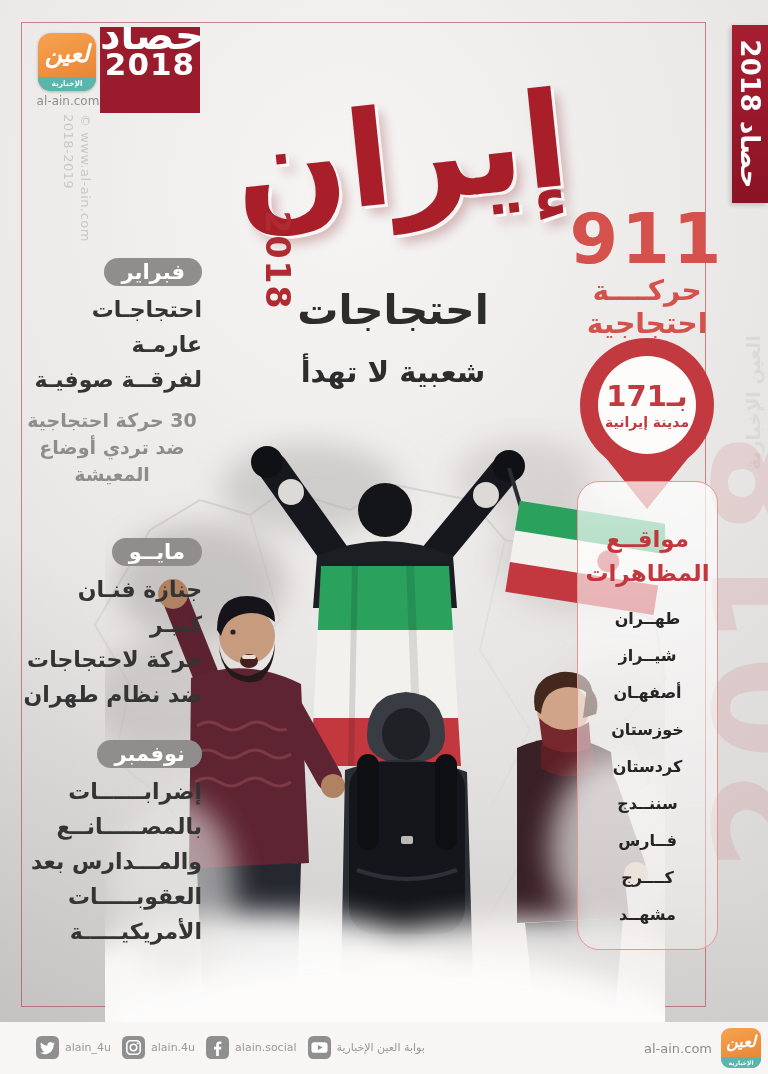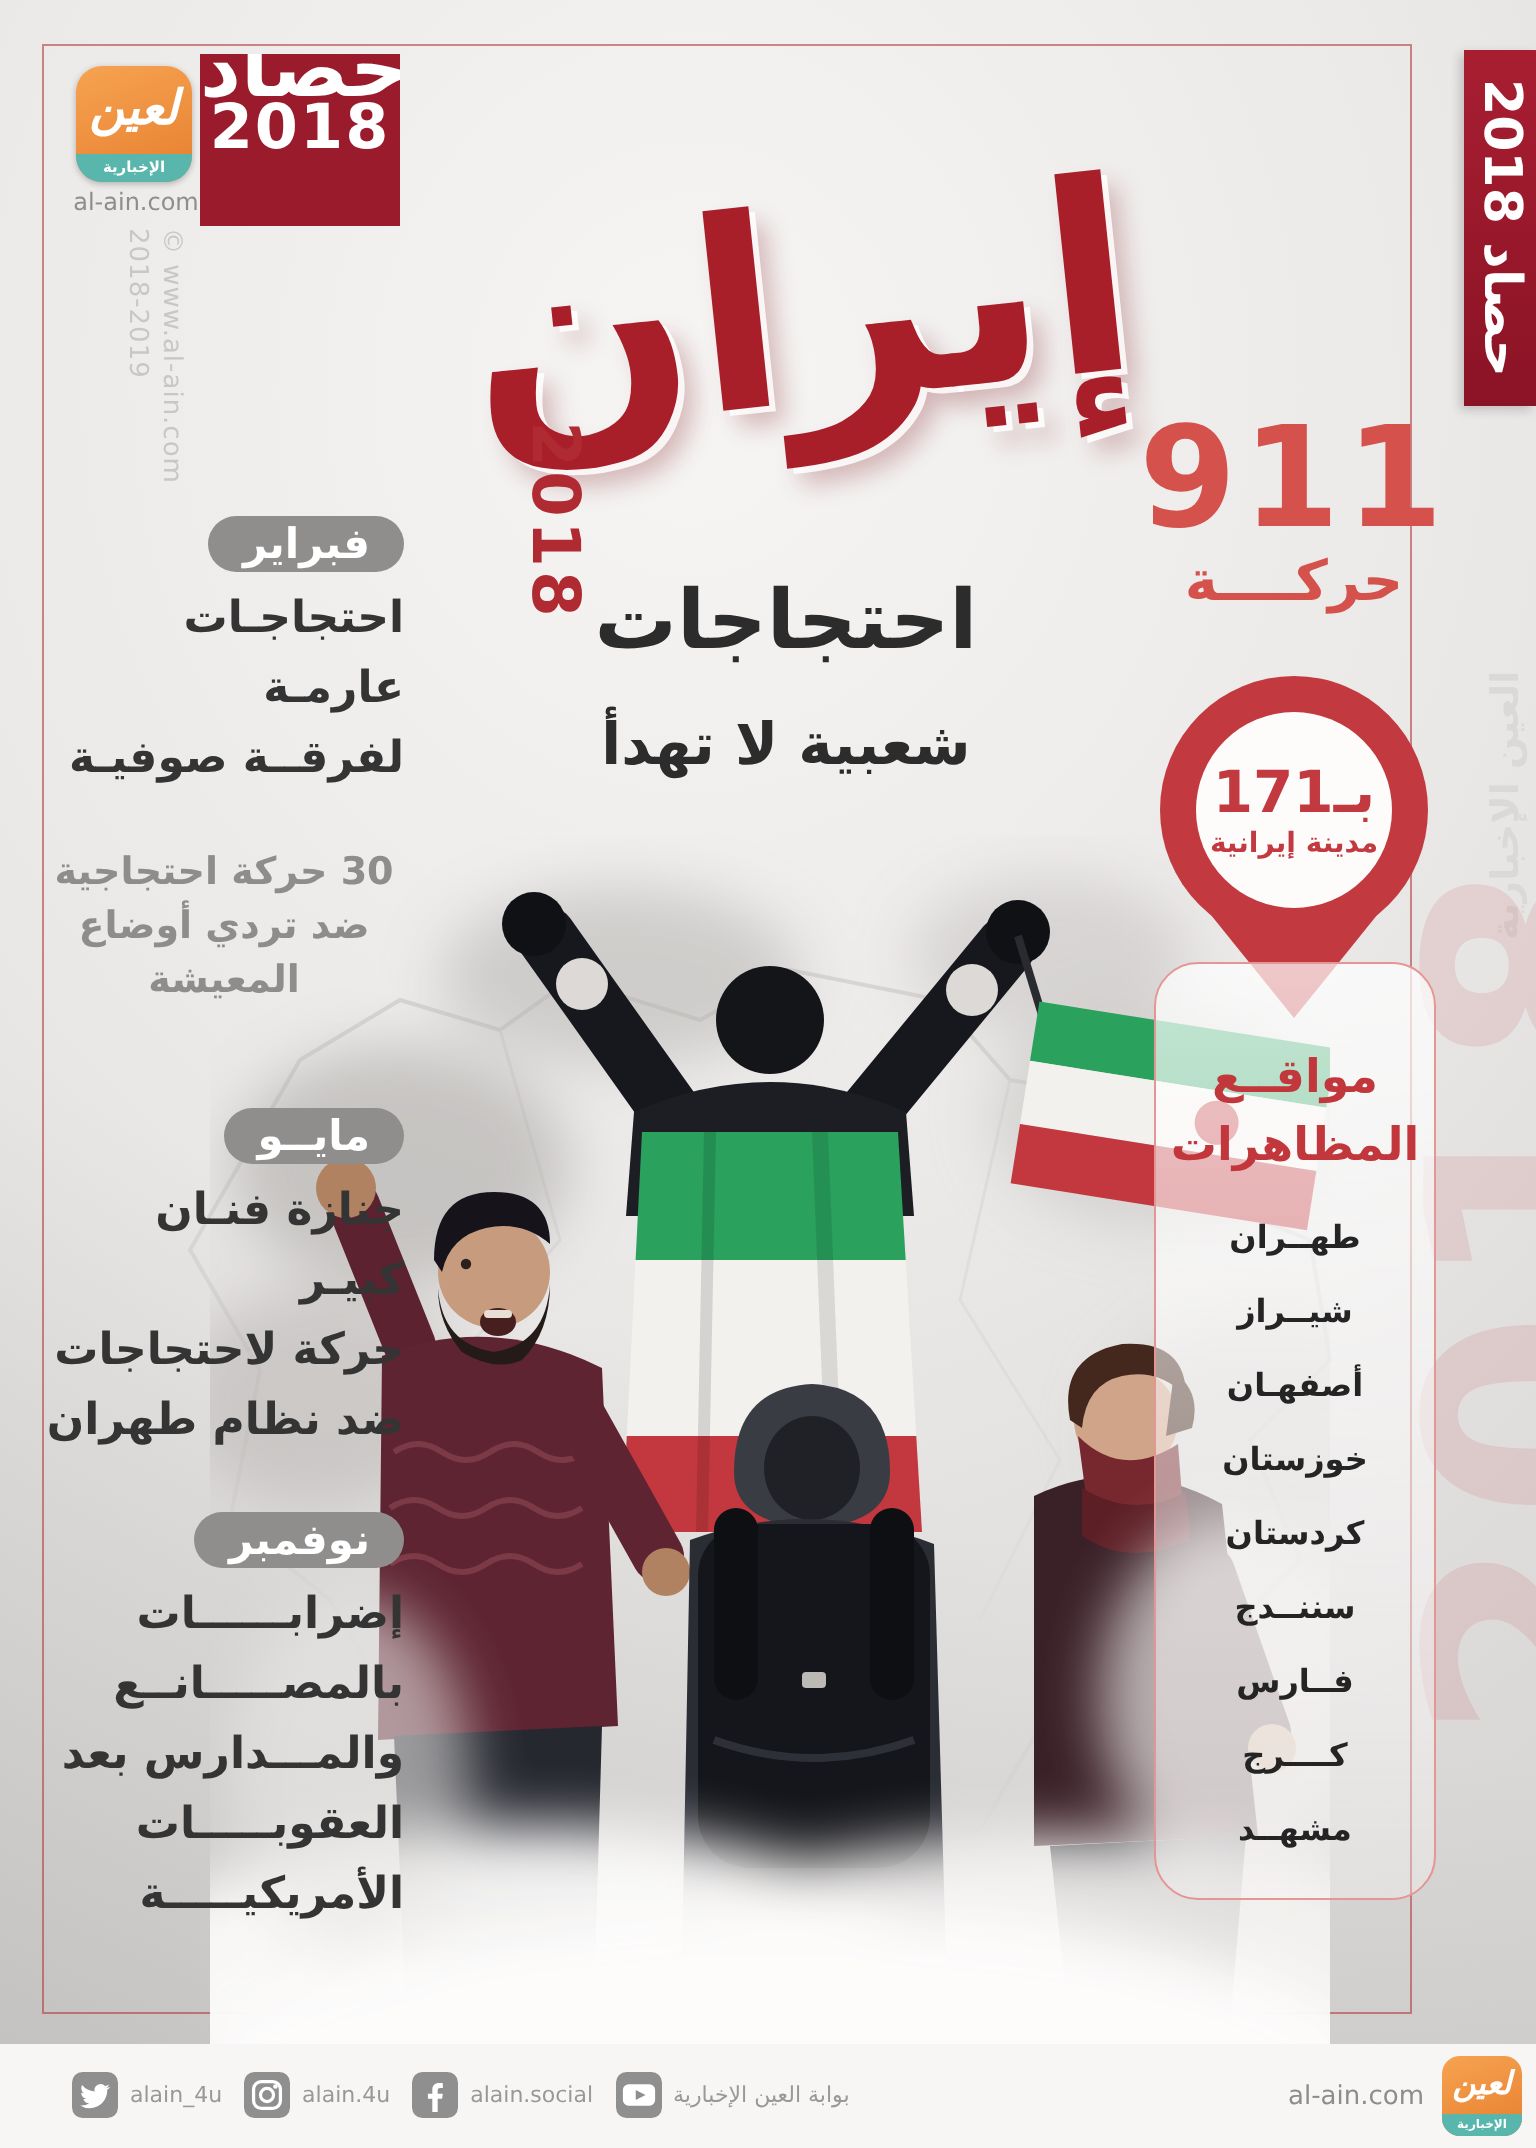--- a/index.html
+++ b/index.html
@@ -53,21 +53,21 @@
   
   .card{position:absolute;left:577px;top:481px;width:139px;height:467px;border:1.5px solid #e39693;border-radius:22px;
     background:linear-gradient(180deg,rgba(255,255,255,.72),rgba(250,248,247,.35));}
   .card-title{margin-top:40px;text-align:center;direction:rtl;font-size:23px;font-weight:bold;color:#c1373c;line-height:34px;}
   .cities{margin-top:10px;text-align:center;direction:rtl;font-size:16px;font-weight:bold;color:#242424;line-height:37px;}
   
   .timeline{position:absolute;left:22px;top:258px;width:180px;direction:rtl;text-align:right;z-index:6;}
   .t-badge{display:inline-block;background:#908e8d;color:#fff;font-size:21px;font-weight:bold;
     padding:2px 17px 2px;border-radius:16px;}
   .t-bold{font-size:22px;font-weight:bold;color:#343434;line-height:35px;margin-top:6px;}
-  .t-gray{font-size:19px;font-weight:bold;color:#8f8d8c;line-height:27px;margin-top:26px;text-align:center;}
+  .t-gray{font-size:19px;font-weight:bold;color:#8f8d8c;line-height:27px;margin-top:10px;text-align:center;}
   .gap-a{margin-top:50px;} .gap-b{margin-top:28px;}
   
   .mapwrap{position:absolute;left:50px;top:430px;z-index:1;}
   .photo{position:absolute;left:105px;top:418px;z-index:2;}
   .z5{z-index:5;} .z6{z-index:6;}
   
   .footer{position:absolute;left:0;top:1022px;width:768px;height:52px;background:#f7f6f4;z-index:8;}
   .social{position:absolute;left:36px;top:14px;display:flex;align-items:center;gap:11px;}
   .soc{display:flex;align-items:center;gap:6px;cursor:pointer;}
   .soc .lbl{font-size:11px;color:#9a9897;}
@@ -207,20 +207,21 @@
   </div>
   <div class="yearv z5">
     <span>2018</span>
   </div>
   <div class="sub1 z5">احتجاجات</div>
   <div class="sub2 z5">شعبية لا تهدأ</div>
 
   <div class="stat z5">
     <div class="stat-num">911</div>
     <div class="stat-u">حركــــة</div>
+    <div class="stat-u">احتجاجية</div>
   </div>
 
   <div class="pin z5">
     <svg width="140" height="176" viewBox="0 0 140 176">
       <path d="M20,112 L120,112 L70,174 Z" fill="#c23a40"></path>
       <circle cx="70" cy="70" r="67" fill="#c23a40"></circle>
       <circle cx="70" cy="70" r="49" fill="#fdfcfb"></circle>
     </svg>
   </div>
   <div class="pin-text z6">

